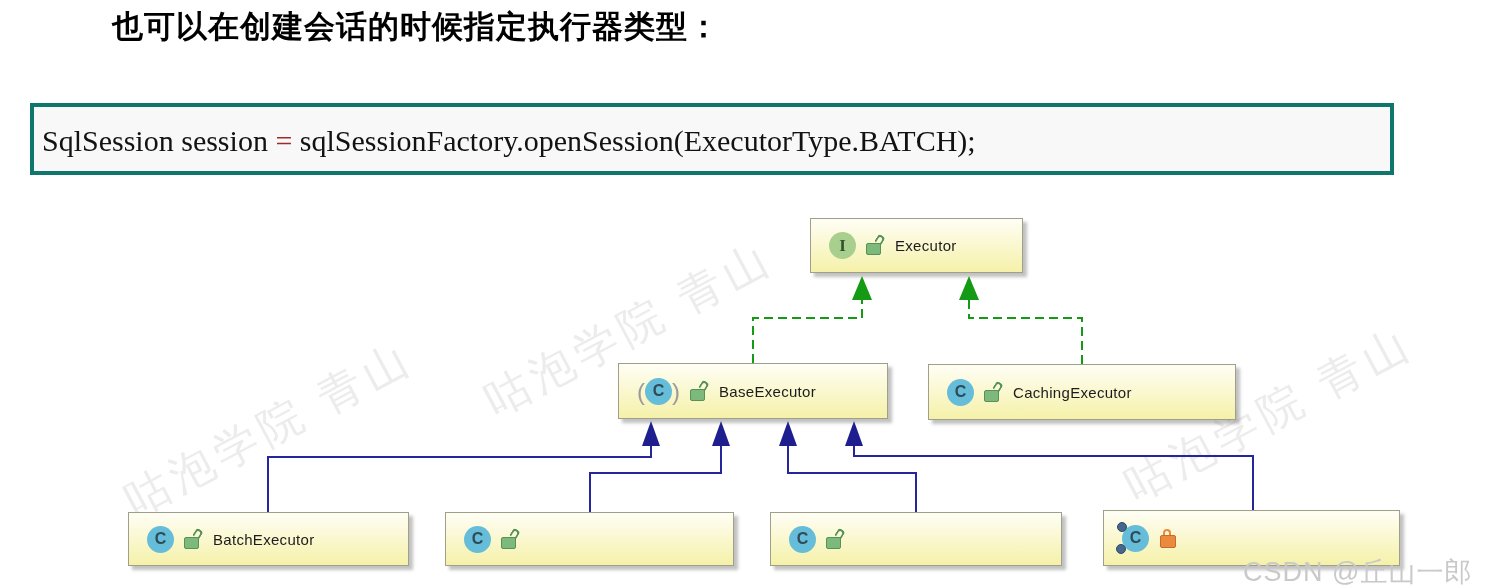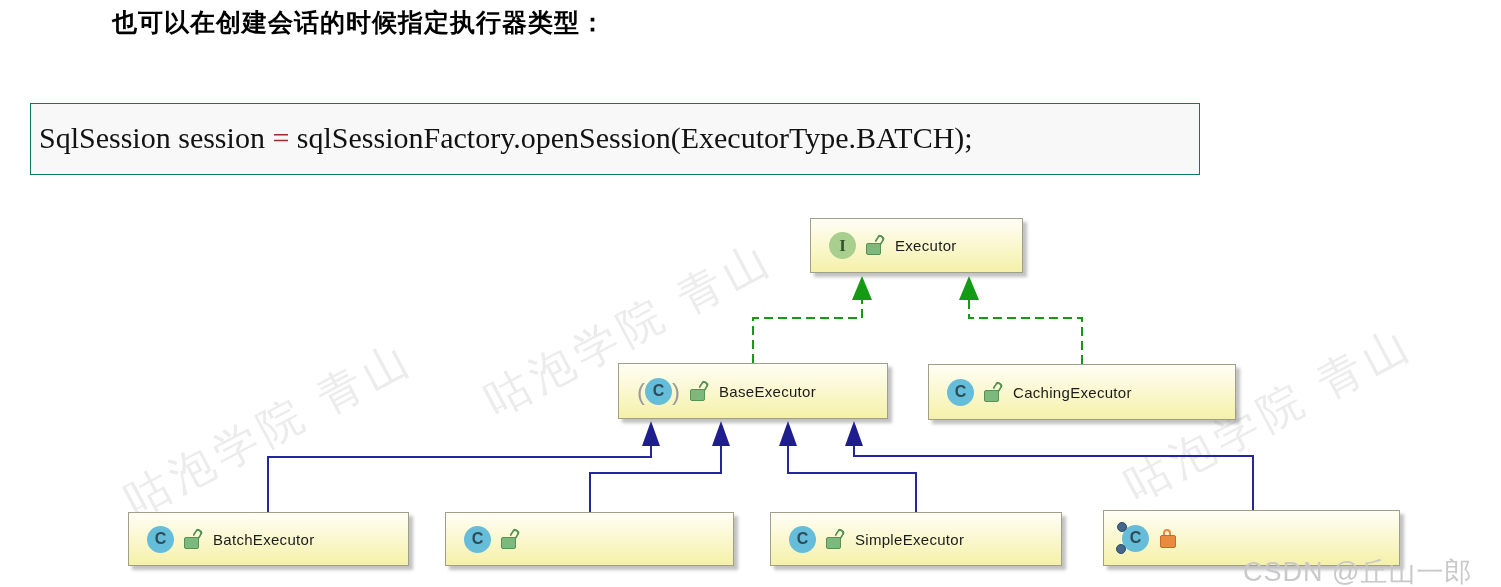--- a/index.html
+++ b/index.html
@@ -3,26 +3,26 @@
 <meta charset="utf-8">
 <style>
   html,body{margin:0;padding:0;}
   body{
     width:1501px;height:587px;position:relative;overflow:hidden;
     background:#ffffff;font-family:"Liberation Sans",sans-serif;
   }
   
   .heading{
     position:absolute;left:112px;top:6px;
-    font-size:25px;font-weight:600;color:#000;letter-spacing:1px;
+    font-size:31px;font-weight:600;color:#000;letter-spacing:1px;
   }
   
   .code-block{
-    position:absolute;left:30px;top:103px;width:1170px;height:72px;
-    background:#f8f8f8;border:1px solid #0f766e;box-sizing:border-box;
+    position:absolute;left:30px;top:103px;width:1364px;height:72px;
+    background:#f8f8f8;border:4px solid #0f766e;box-sizing:border-box;
   }
   .code-text{
     font-family:"Liberation Serif",serif;font-size:30px;color:#121212;
     line-height:68px;padding-left:8px;white-space:nowrap;
   }
   .code-op{color:#9e2b2b;}
   
   .connector-svg{position:absolute;left:0;top:0;z-index:1;pointer-events:none;}
   .uml-node{
     position:absolute;z-index:2;box-sizing:border-box;
@@ -177,21 +177,20 @@
 </div>
 
 <div class="uml-node n-simple">
   <div class="icon-cluster">
     <span class="circle-icon clazz">C</span>
     <span class="lock open">
         <span class="shackle"></span>
         <span class="body"></span>
       </span>
   </div>
-  <span class="label">SimpleExecutor</span>
 </div>
 
 <div class="uml-node n-closed">
   <div class="icon-cluster">
     <span class="circle-icon clazz">C<span class="gear g1"></span><span class="gear g2"></span></span>
     <span class="lock closed">
         <span class="shackle"></span>
         <span class="body"></span>
       </span>
   </div>

